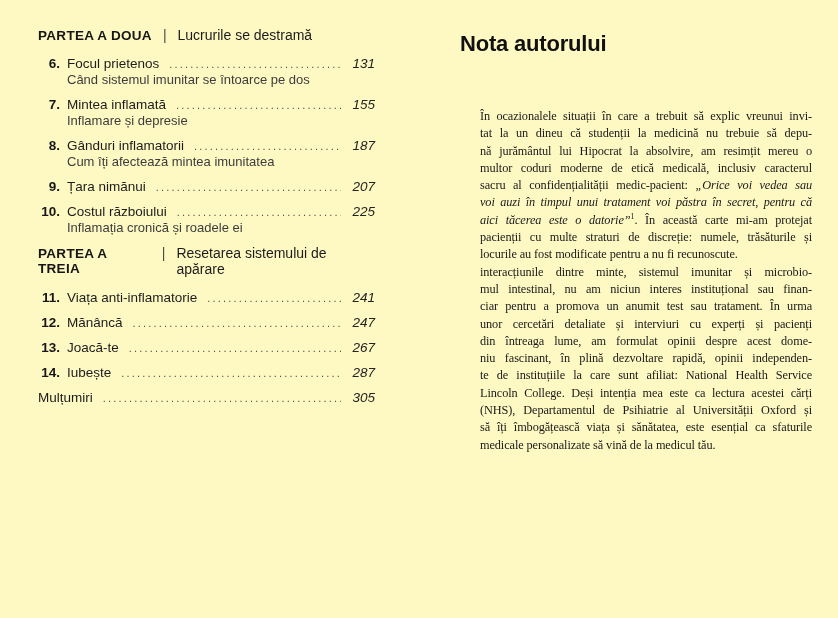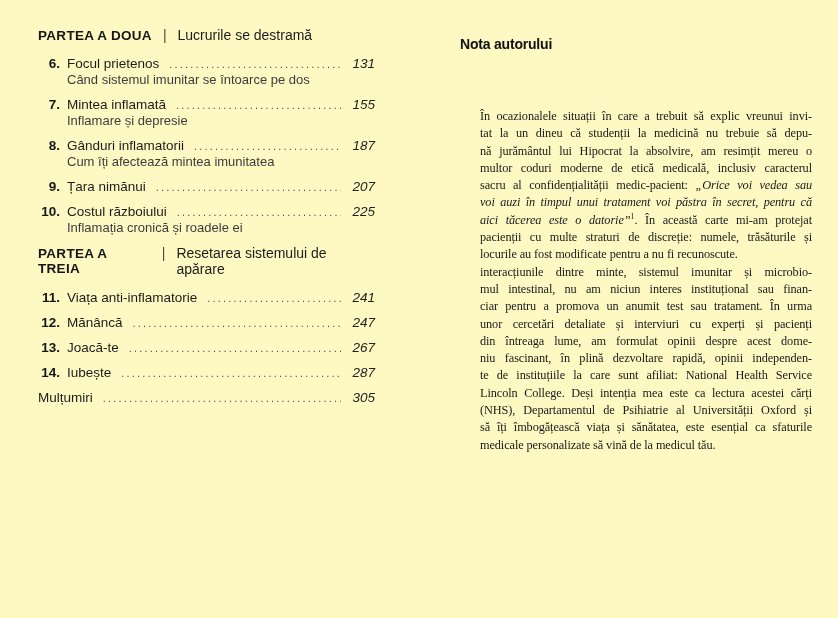--- a/index.html
+++ b/index.html
@@ -29,21 +29,21 @@
     margin: 0 8px 0 10px;
   }
   .page { flex: none; width: 26px; text-align: right; font-size: 13.5px; color: #222; font-style: italic; }
   .sub { font-size: 13px; color: #3c3c3c; margin: 1px 0 0 29px; }
   .entry.thanks .etitle { margin-left: 0; }
 
   
   .note { position: absolute; left: 460px; top: 30px; width: 352px; }
   .note-title {
     font-family: "Liberation Sans", sans-serif;
-    font-size: 14px; line-height: 28px; font-weight: 700;
+    font-size: 22px; line-height: 28px; font-weight: 700;
     color: #111; margin: 0 0 50px 0; letter-spacing: -0.2px;
   }
   .body-text {
     font-family: "Liberation Serif", serif;
     font-size: 12.3px; line-height: 17.3px; color: #191919;
   }
   .line { text-align: justify; text-align-last: justify; letter-spacing: -0.1px; margin-left: 20px; }
   .line.last { text-align-last: left; }
   .line.indent { text-indent: 18px; }
   .body-text span.i { font-style: italic; }

